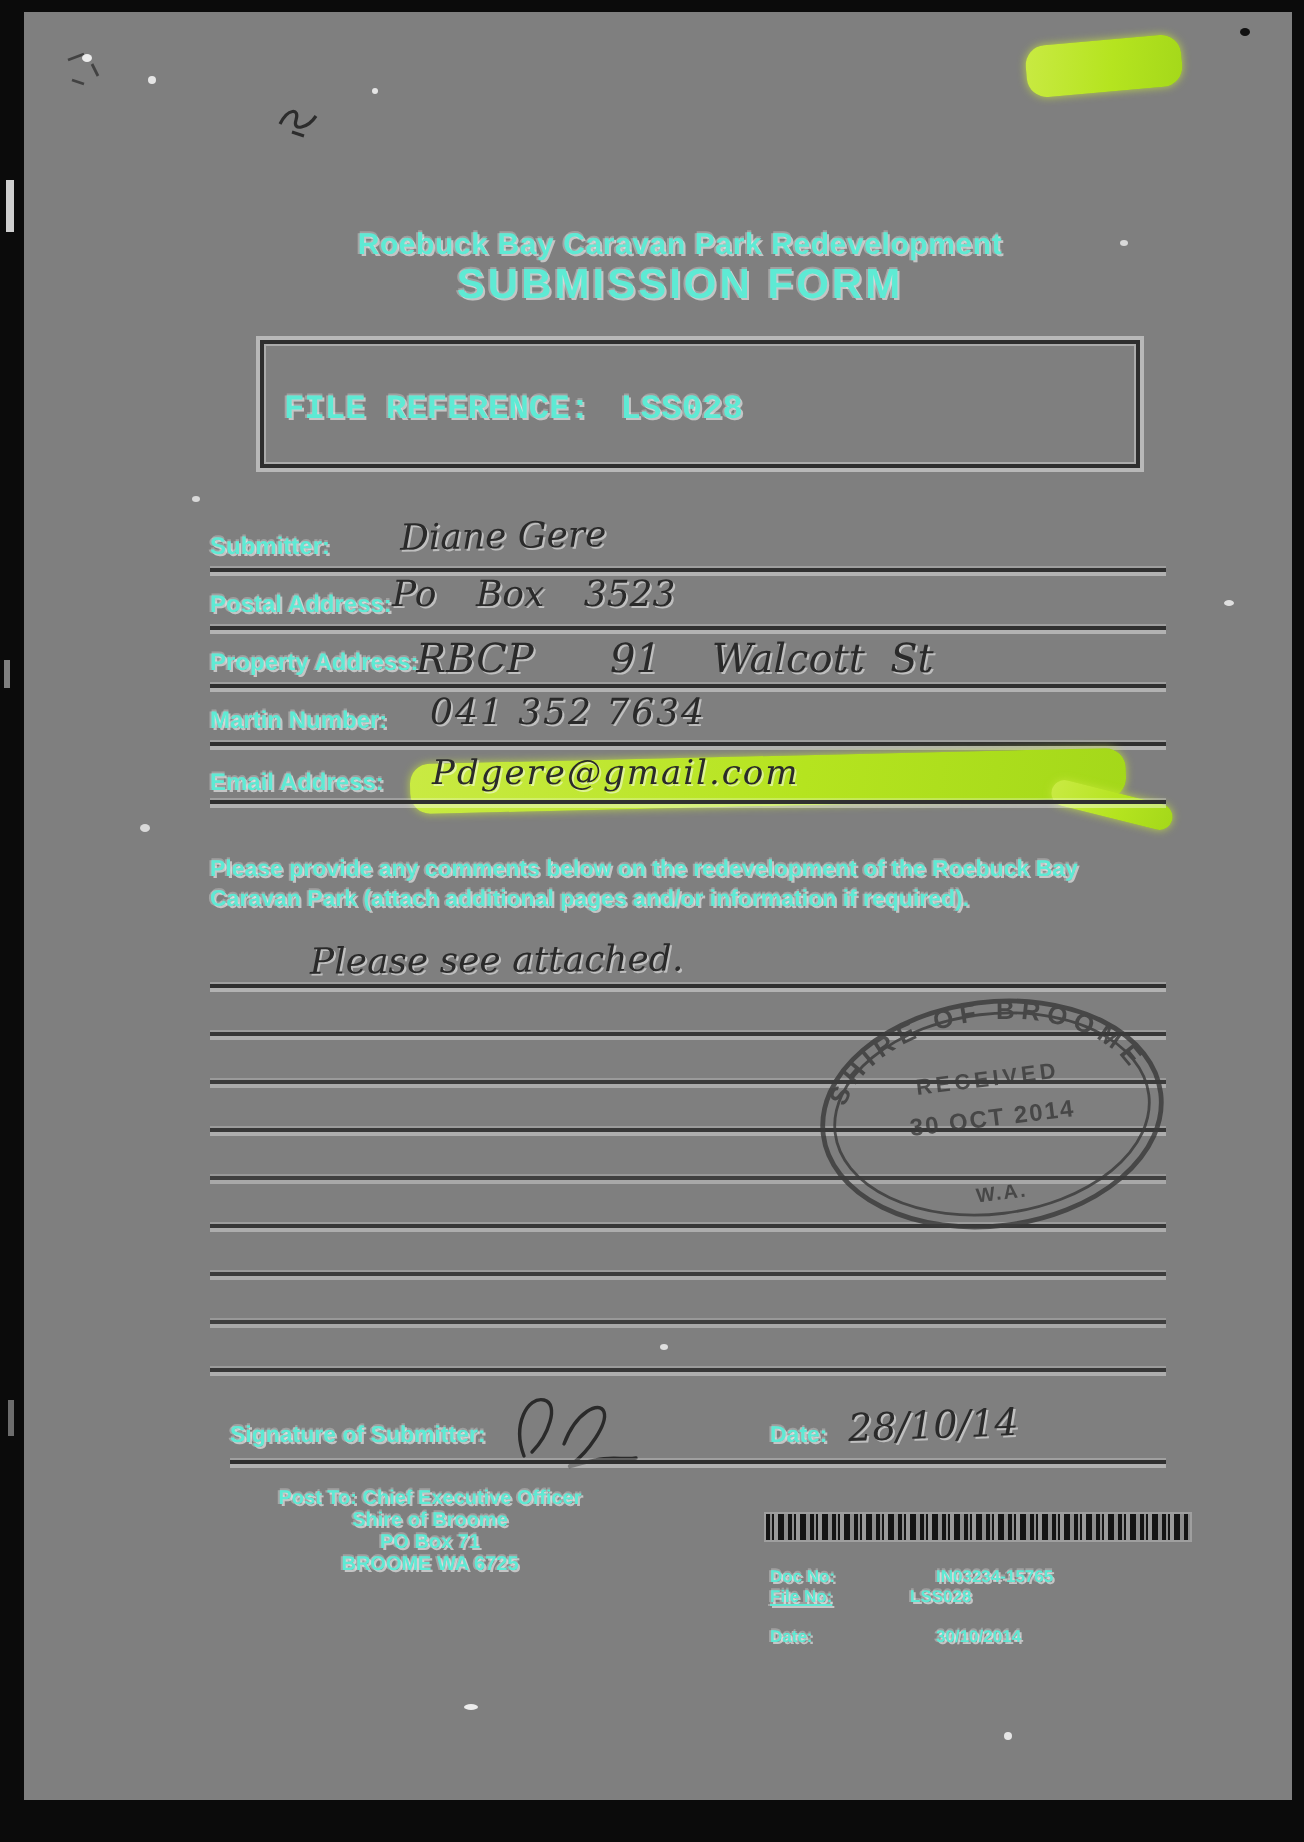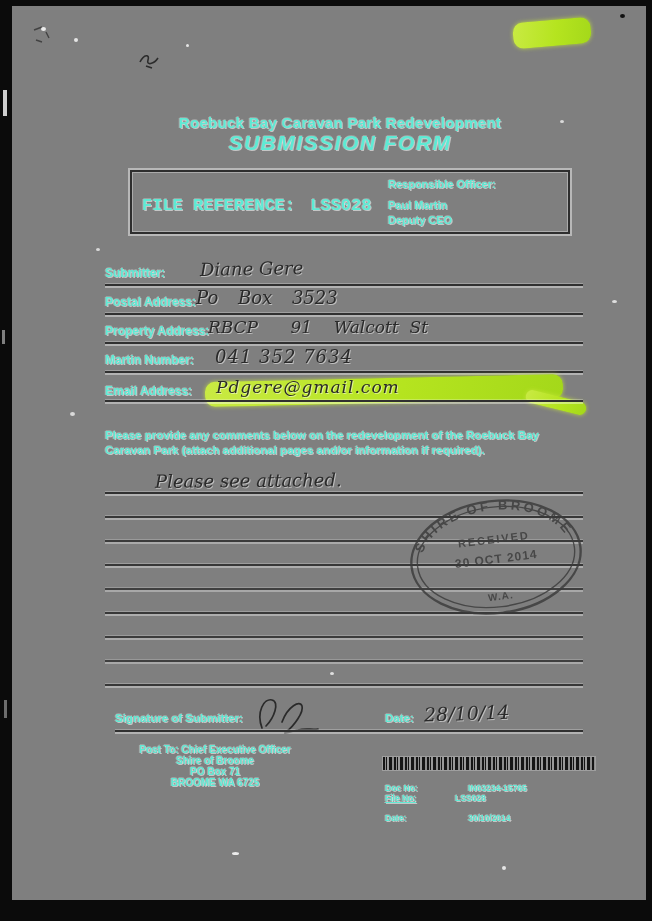--- a/index.html
+++ b/index.html
@@ -23,21 +23,21 @@
     font-family:"DejaVu Serif", serif;
     font-style:italic;
     color:#2a2a2a;
     text-shadow:1px 1px 0 rgba(255,255,255,.5);
   }
   .rule{
     height:2px;background:#303030;
     box-shadow:0 2px 0 rgba(255,255,255,.40), 0 -1px 0 rgba(255,255,255,.25);
   }
   .title1{font-size:15px;letter-spacing:.3px;}
-  .title2{font-size:21px;letter-spacing:1.5px;font-style:italic;}
+  .title2{font-size:21px;letter-spacing:1.5px;}
   .refbox{
     border:2px solid #2e2e2e;
     box-shadow:0 0 0 2px rgba(255,255,255,.45), inset 0 0 0 1px rgba(255,255,255,.35);
   }
   .fieldlabel{font-size:12px;}
   .small{font-size:10px;line-height:11px;}
   .tiny{font-size:8.5px;line-height:10px;}
   .speck{position:absolute;border-radius:50%;}
   .barcode{
     background:repeating-linear-gradient(90deg,
@@ -83,37 +83,32 @@
 <div class="filmdash" style="left:4px;top:700px;width:3px;height:18px;opacity:.5;"></div>
 
 <div class="abs ink bold title1" style="left:100px;top:114px;width:480px;text-align:center;">Roebuck Bay Caravan Park Redevelopment</div>
 <div class="abs ink bold title2" style="left:100px;top:131px;width:480px;text-align:center;">SUBMISSION FORM</div>
 
 <div class="abs refbox" style="left:130px;top:170px;width:436px;height:60px;">
   <div class="abs ink bold" style="left:10px;top:24px;font-size:17px;font-family:Liberation Mono, monospace;">
     <span>FILE REFERENCE:</span>
     <span style="margin-left:5px;">LSS028</span>
   </div>
-  <div class="abs ink bold" style="left:256px;top:5px;font-size:11px;line-height:15px;">
-    <div>Responsible Officer:</div>
-    <div style="margin-top:6px;">Paul Martin</div>
-    <div>Deputy CEO</div>
-  </div>
 </div>
 
 <div class="abs ink bold fieldlabel" style="left:105px;top:266px;">Submitter:</div>
 <div class="abs hand" style="left:200px;top:258px;font-size:18px;transform:rotate(-1deg);">Diane Gere</div>
 <div class="abs rule" style="left:105px;top:284px;width:478px;"></div>
 
 <div class="abs ink bold fieldlabel" style="left:105px;top:295px;">Postal Address:</div>
 <div class="abs hand" style="left:196px;top:287px;font-size:18px;word-spacing:14px;">Po  Box  3523</div>
 <div class="abs rule" style="left:105px;top:313px;width:478px;"></div>
 
 <div class="abs ink bold fieldlabel" style="left:105px;top:324px;">Property Address:</div>
-<div class="abs hand" style="left:208px;top:317px;font-size:17px;white-space:pre;">RBCP      91    Walcott  St</div>
+<div class="abs hand" style="left:208px;top:317px;font-size:20px;white-space:pre;">RBCP      91    Walcott  St</div>
 <div class="abs rule" style="left:105px;top:342px;width:478px;"></div>
 
 <div class="abs ink bold fieldlabel" style="left:105px;top:353px;">Martin Number:</div>
 <div class="abs hand" style="left:215px;top:346px;font-size:18px;letter-spacing:1px;">041 352 7634</div>
 <div class="abs rule" style="left:105px;top:371px;width:478px;"></div>
 
 <div class="abs ink bold fieldlabel" style="left:105px;top:384px;">Email Address:</div>
 
 <div class="abs hl" style="left:205px;top:378px;width:358px;height:25px;transform:rotate(-1.3deg);"></div>
 <div class="abs hl" style="left:525px;top:396px;width:62px;height:13px;transform:rotate(14deg);border-radius:8px;"></div>

